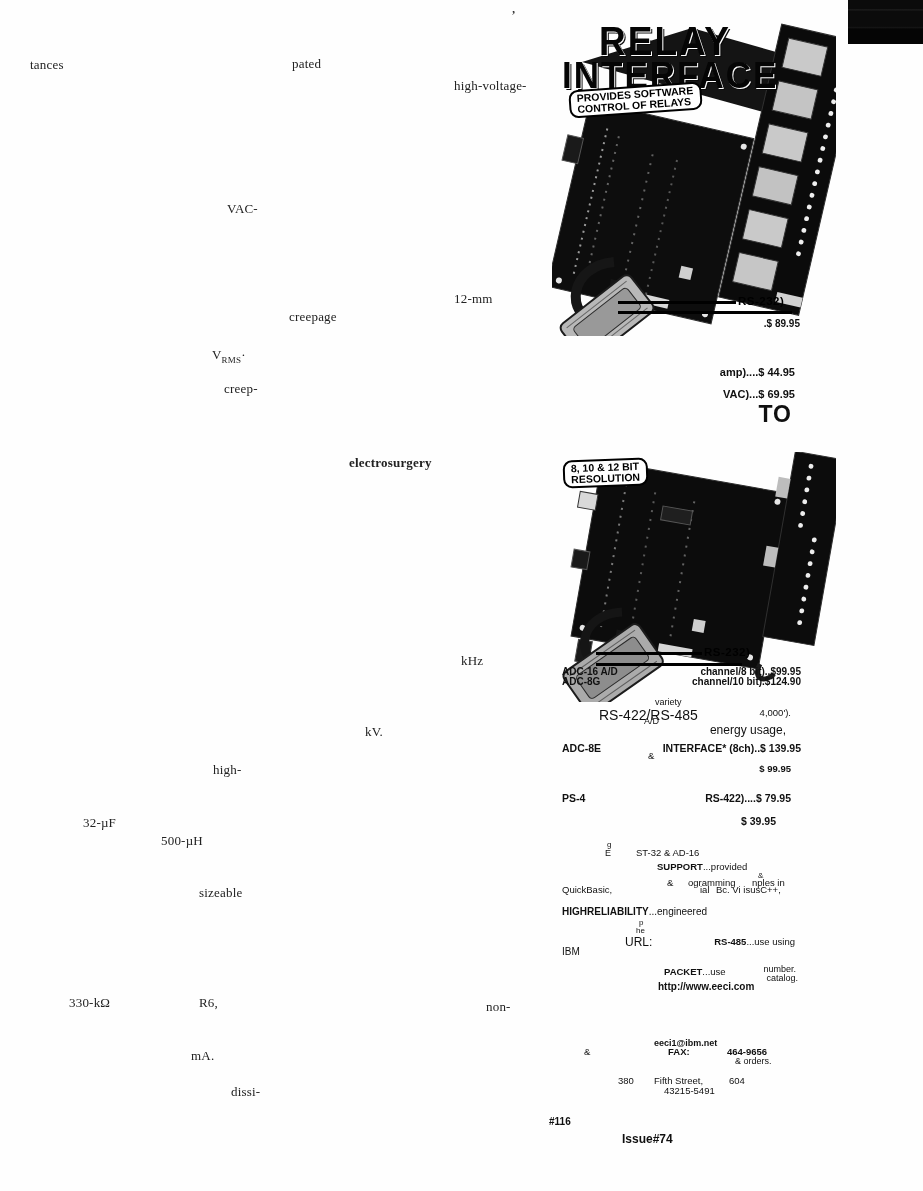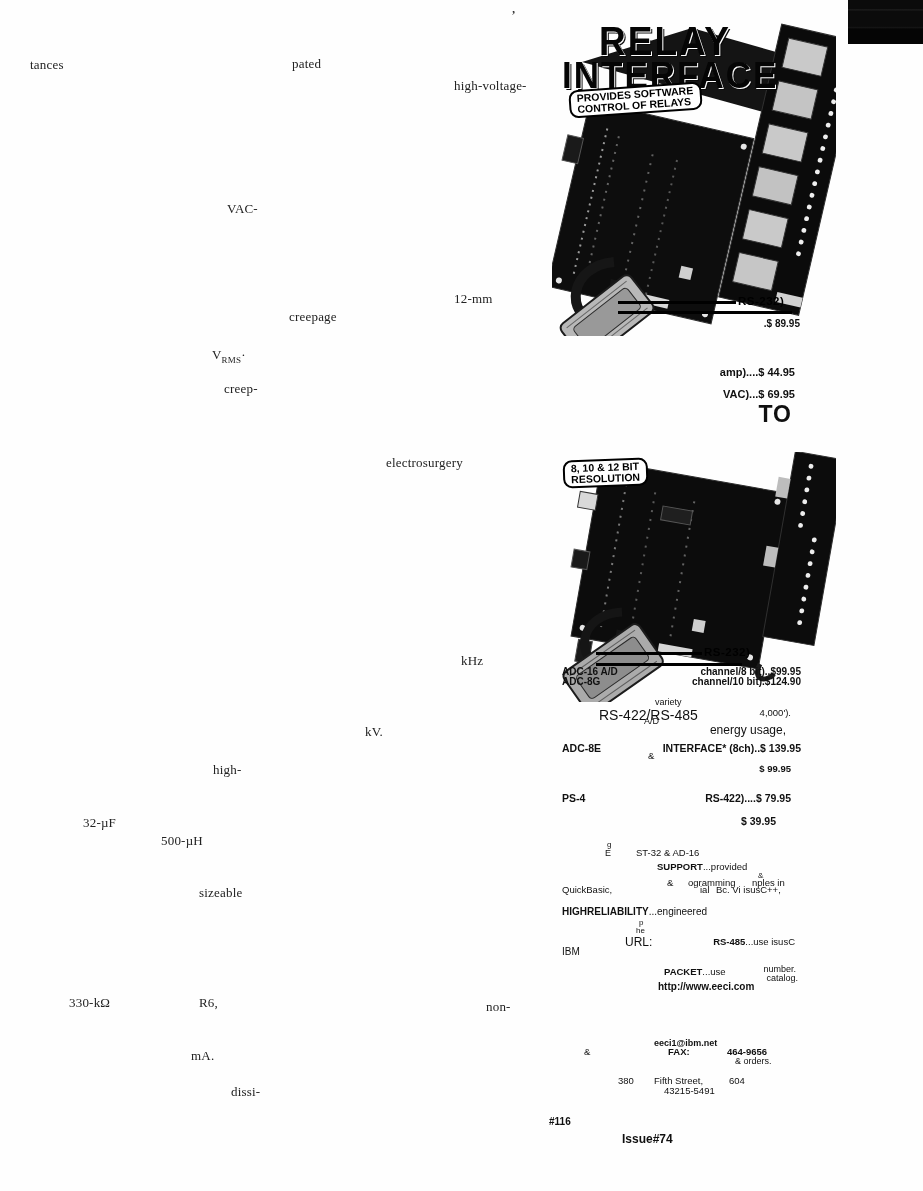--- a/index.html
+++ b/index.html
@@ -37,21 +37,21 @@
   <div class="blot"></div>
 
   <span class="frag" style="left:30px;top:57px;">tances</span>
   <span class="frag" style="left:292px;top:56px;">pated</span>
   <span class="frag" style="left:454px;top:78px;">high-voltage-</span>
   <span class="frag" style="left:227px;top:201px;">VAC-</span>
   <span class="frag" style="left:454px;top:291px;">12-mm</span>
   <span class="frag" style="left:289px;top:309px;">creepage</span>
   <span class="frag" style="left:212px;top:347px;"><span>V</span><sub>RMS</sub><span>·</span></span>
   <span class="frag" style="left:224px;top:381px;">creep-</span>
-  <span class="frag" style="left:386px;top:455px;">electrosurgery</span>
+  <span class="frag" style="left:349px;top:455px;font-weight:bold;">electrosurgery</span>
   <span class="frag" style="left:461px;top:653px;">kHz</span>
   <span class="frag" style="left:365px;top:724px;">kV.</span>
   <span class="frag" style="left:213px;top:762px;">high-</span>
   <span class="frag" style="left:83px;top:815px;">32-µF</span>
   <span class="frag" style="left:161px;top:833px;">500-µH</span>
   <span class="frag" style="left:199px;top:885px;">sizeable</span>
   <span class="frag" style="left:69px;top:995px;">330-kΩ</span>
   <span class="frag" style="left:199px;top:995px;">R6,</span>
   <span class="frag" style="left:486px;top:999px;">non-</span>
   <span class="frag" style="left:191px;top:1048px;">mA.</span>
@@ -211,21 +211,21 @@
   <span class="ad-t" style="left:667px;top:877px;font-size:9.5px;">&amp;</span>
   <span class="ad-t" style="left:688px;top:877px;font-size:9.5px;">ogramming</span>
   <span class="ad-t tiny" style="left:758px;top:871px;">&amp;</span>
   <span class="ad-t" style="left:752px;top:877px;font-size:9.5px;">nples in</span>
   <span class="ad-t" style="left:562px;top:884px;font-size:9.5px;">QuickBasic,</span>
   <span class="ad-t" style="left:700px;top:884px;font-size:9.5px;">ial</span>
   <span class="ad-t" style="left:716px;top:884px;font-size:9.5px;">Bc. Vi isusC++,</span>
   <span class="ad-t" style="left:562px;top:906px;font-size:10px;"><span class="b">HIGHRELIABILITY</span><span>...engineered</span></span>
   <span class="ad-t tiny" style="left:639px;top:918px;">p</span>
   <span class="ad-t tiny" style="left:636px;top:926px;">he</span>
-  <span class="ad-t" style="right:128px;top:936px;font-size:9.5px;"><span class="b">RS-485</span><span>...use isusC</span></span>
+  <span class="ad-t" style="right:128px;top:936px;font-size:9.5px;"><span class="b">RS-485</span><span>...use using</span></span>
   <span class="ad-t" style="left:562px;top:946px;font-size:10px;">IBM</span>
   <span class="ad-t" style="left:664px;top:966px;font-size:9.5px;"><span class="b">PACKET</span><span>...use</span></span>
   <span class="ad-t" style="right:127px;top:964px;font-size:9px;padding-left:12px;">number.</span>
   <span class="ad-t" style="right:125px;top:973px;font-size:9px;">catalog.</span>
   <span class="ad-t" style="left:625px;top:935px;font-size:12px;text-align:right;">URL:</span>
   <span class="ad-t b" style="left:658px;top:981px;font-size:10px;">http://www.eeci.com</span>
 
   <span class="ad-t b" style="left:654px;top:1038px;font-size:9px;">eeci1@ibm.net</span>
   <span class="ad-t" style="left:584px;top:1046px;font-size:9.5px;">&amp;</span>
   <span class="ad-t b" style="left:668px;top:1046px;font-size:9.5px;">FAX:</span>

